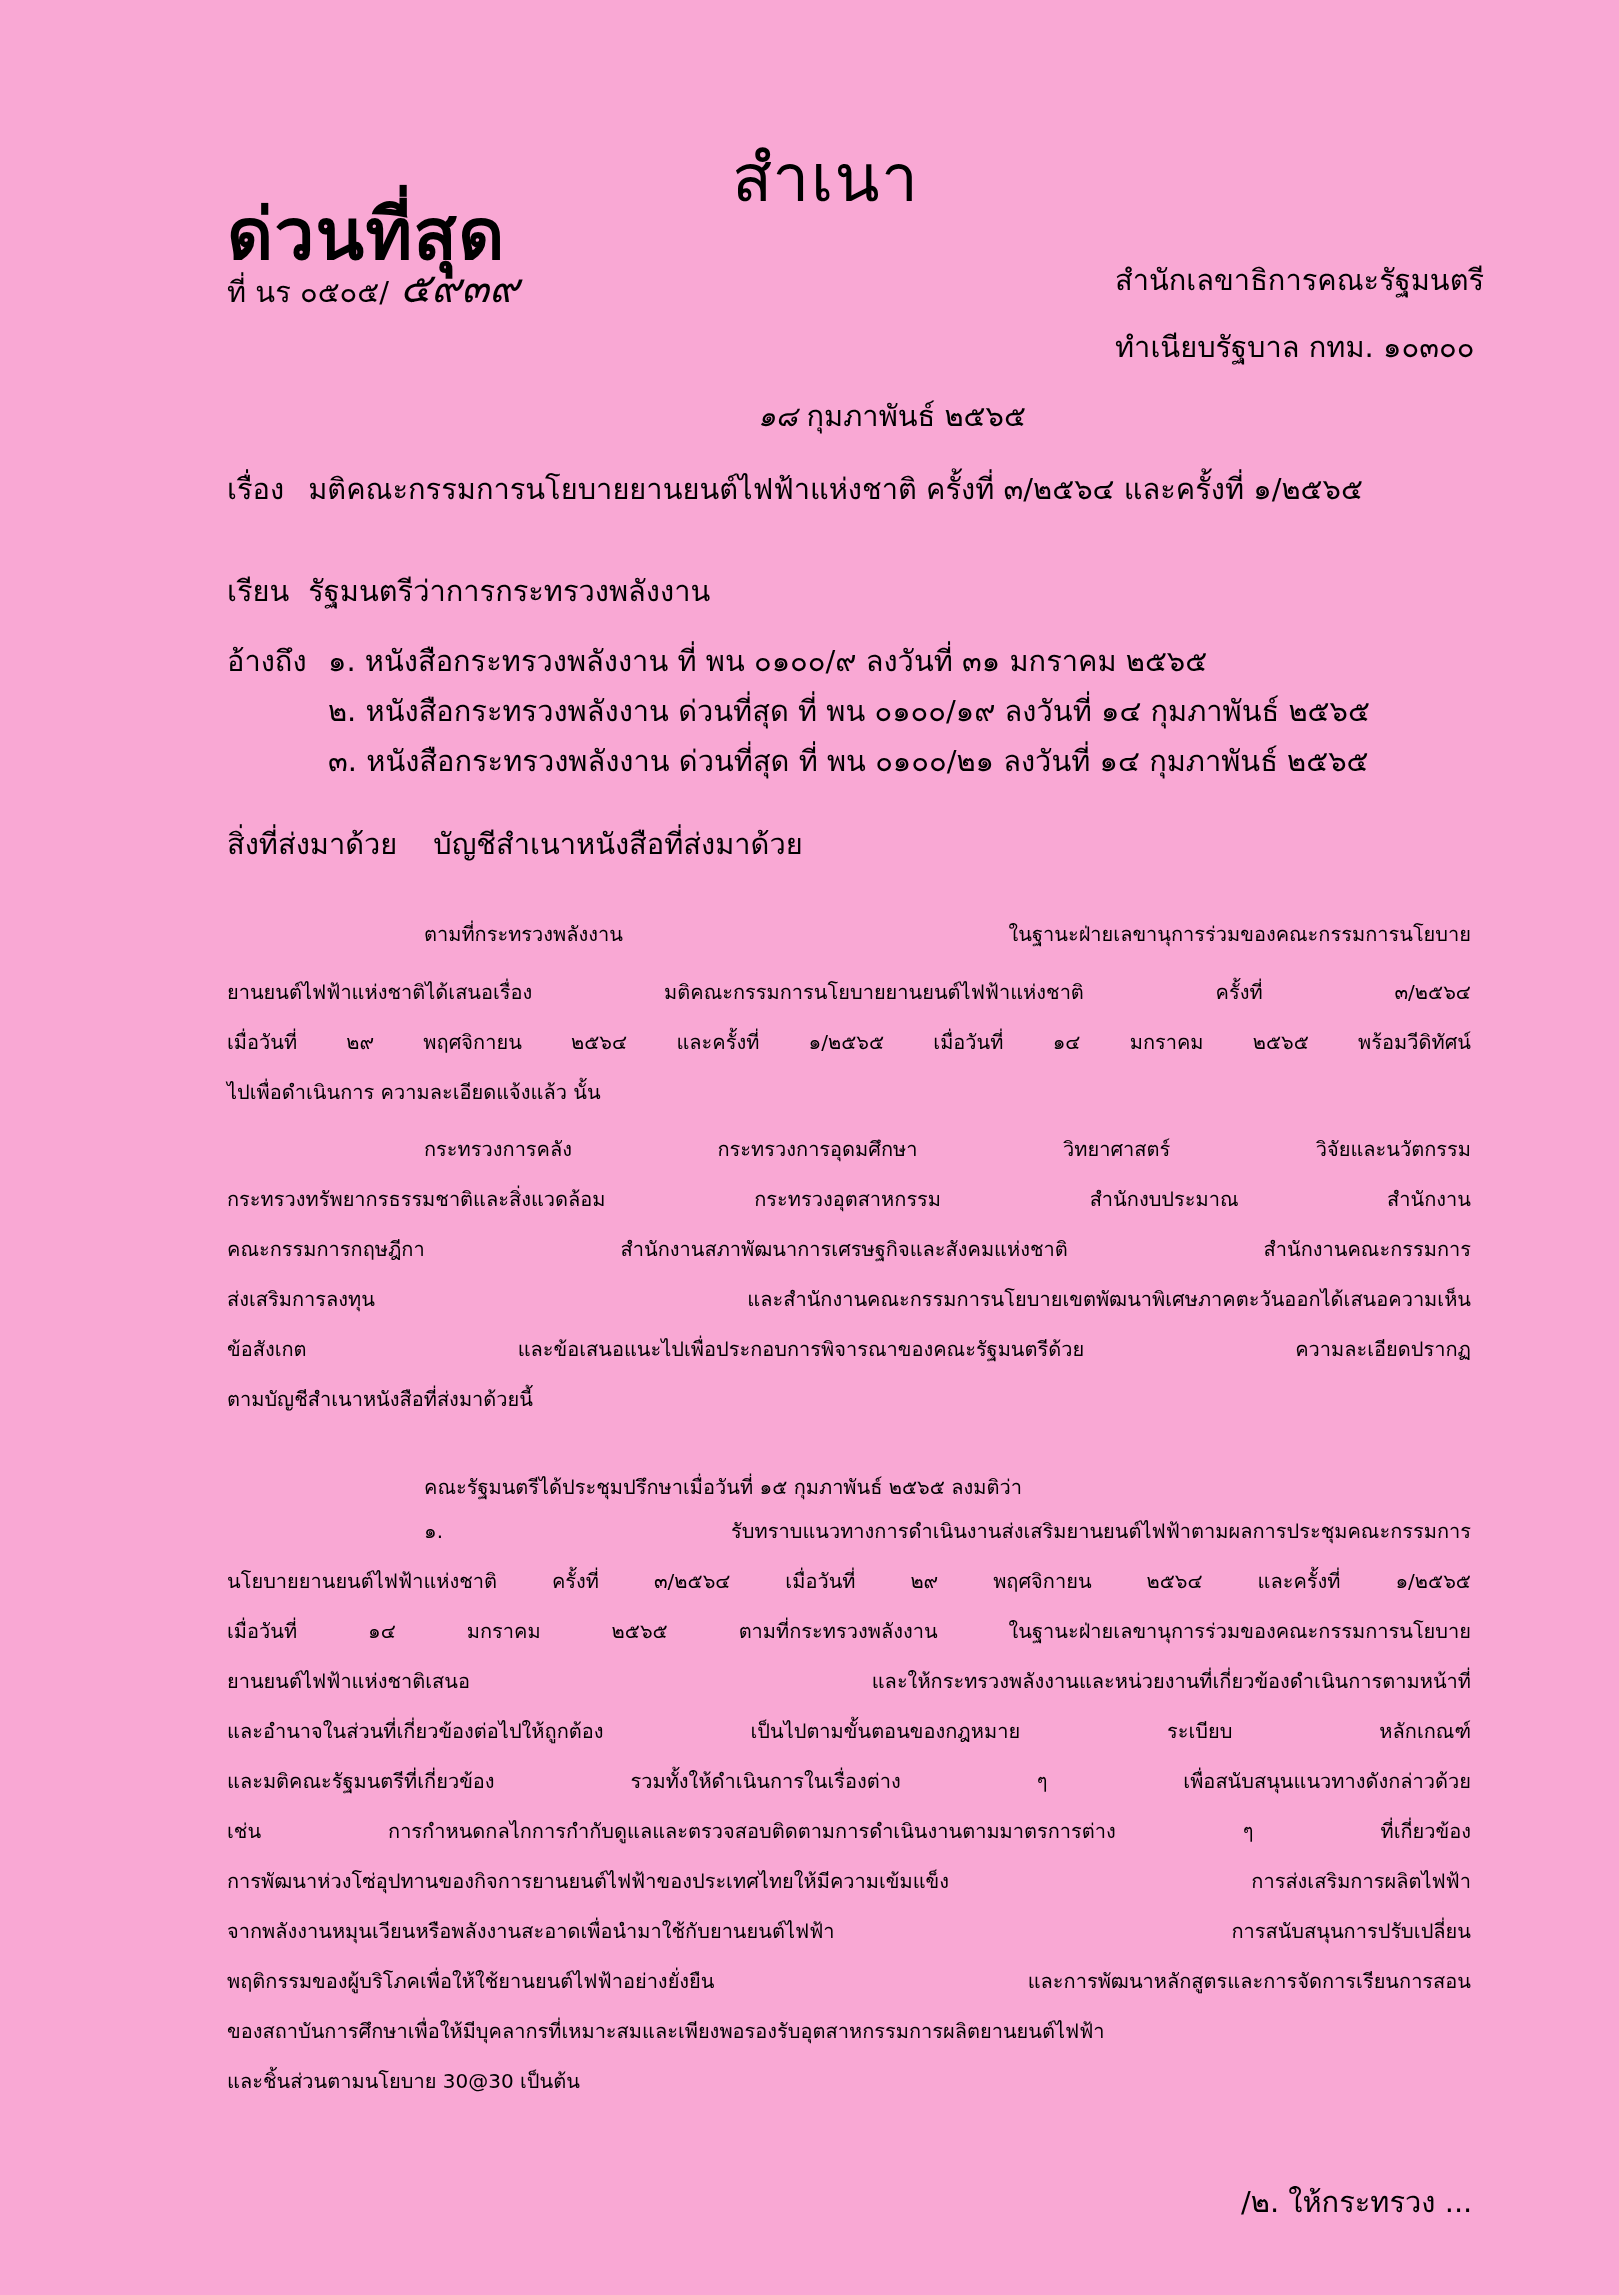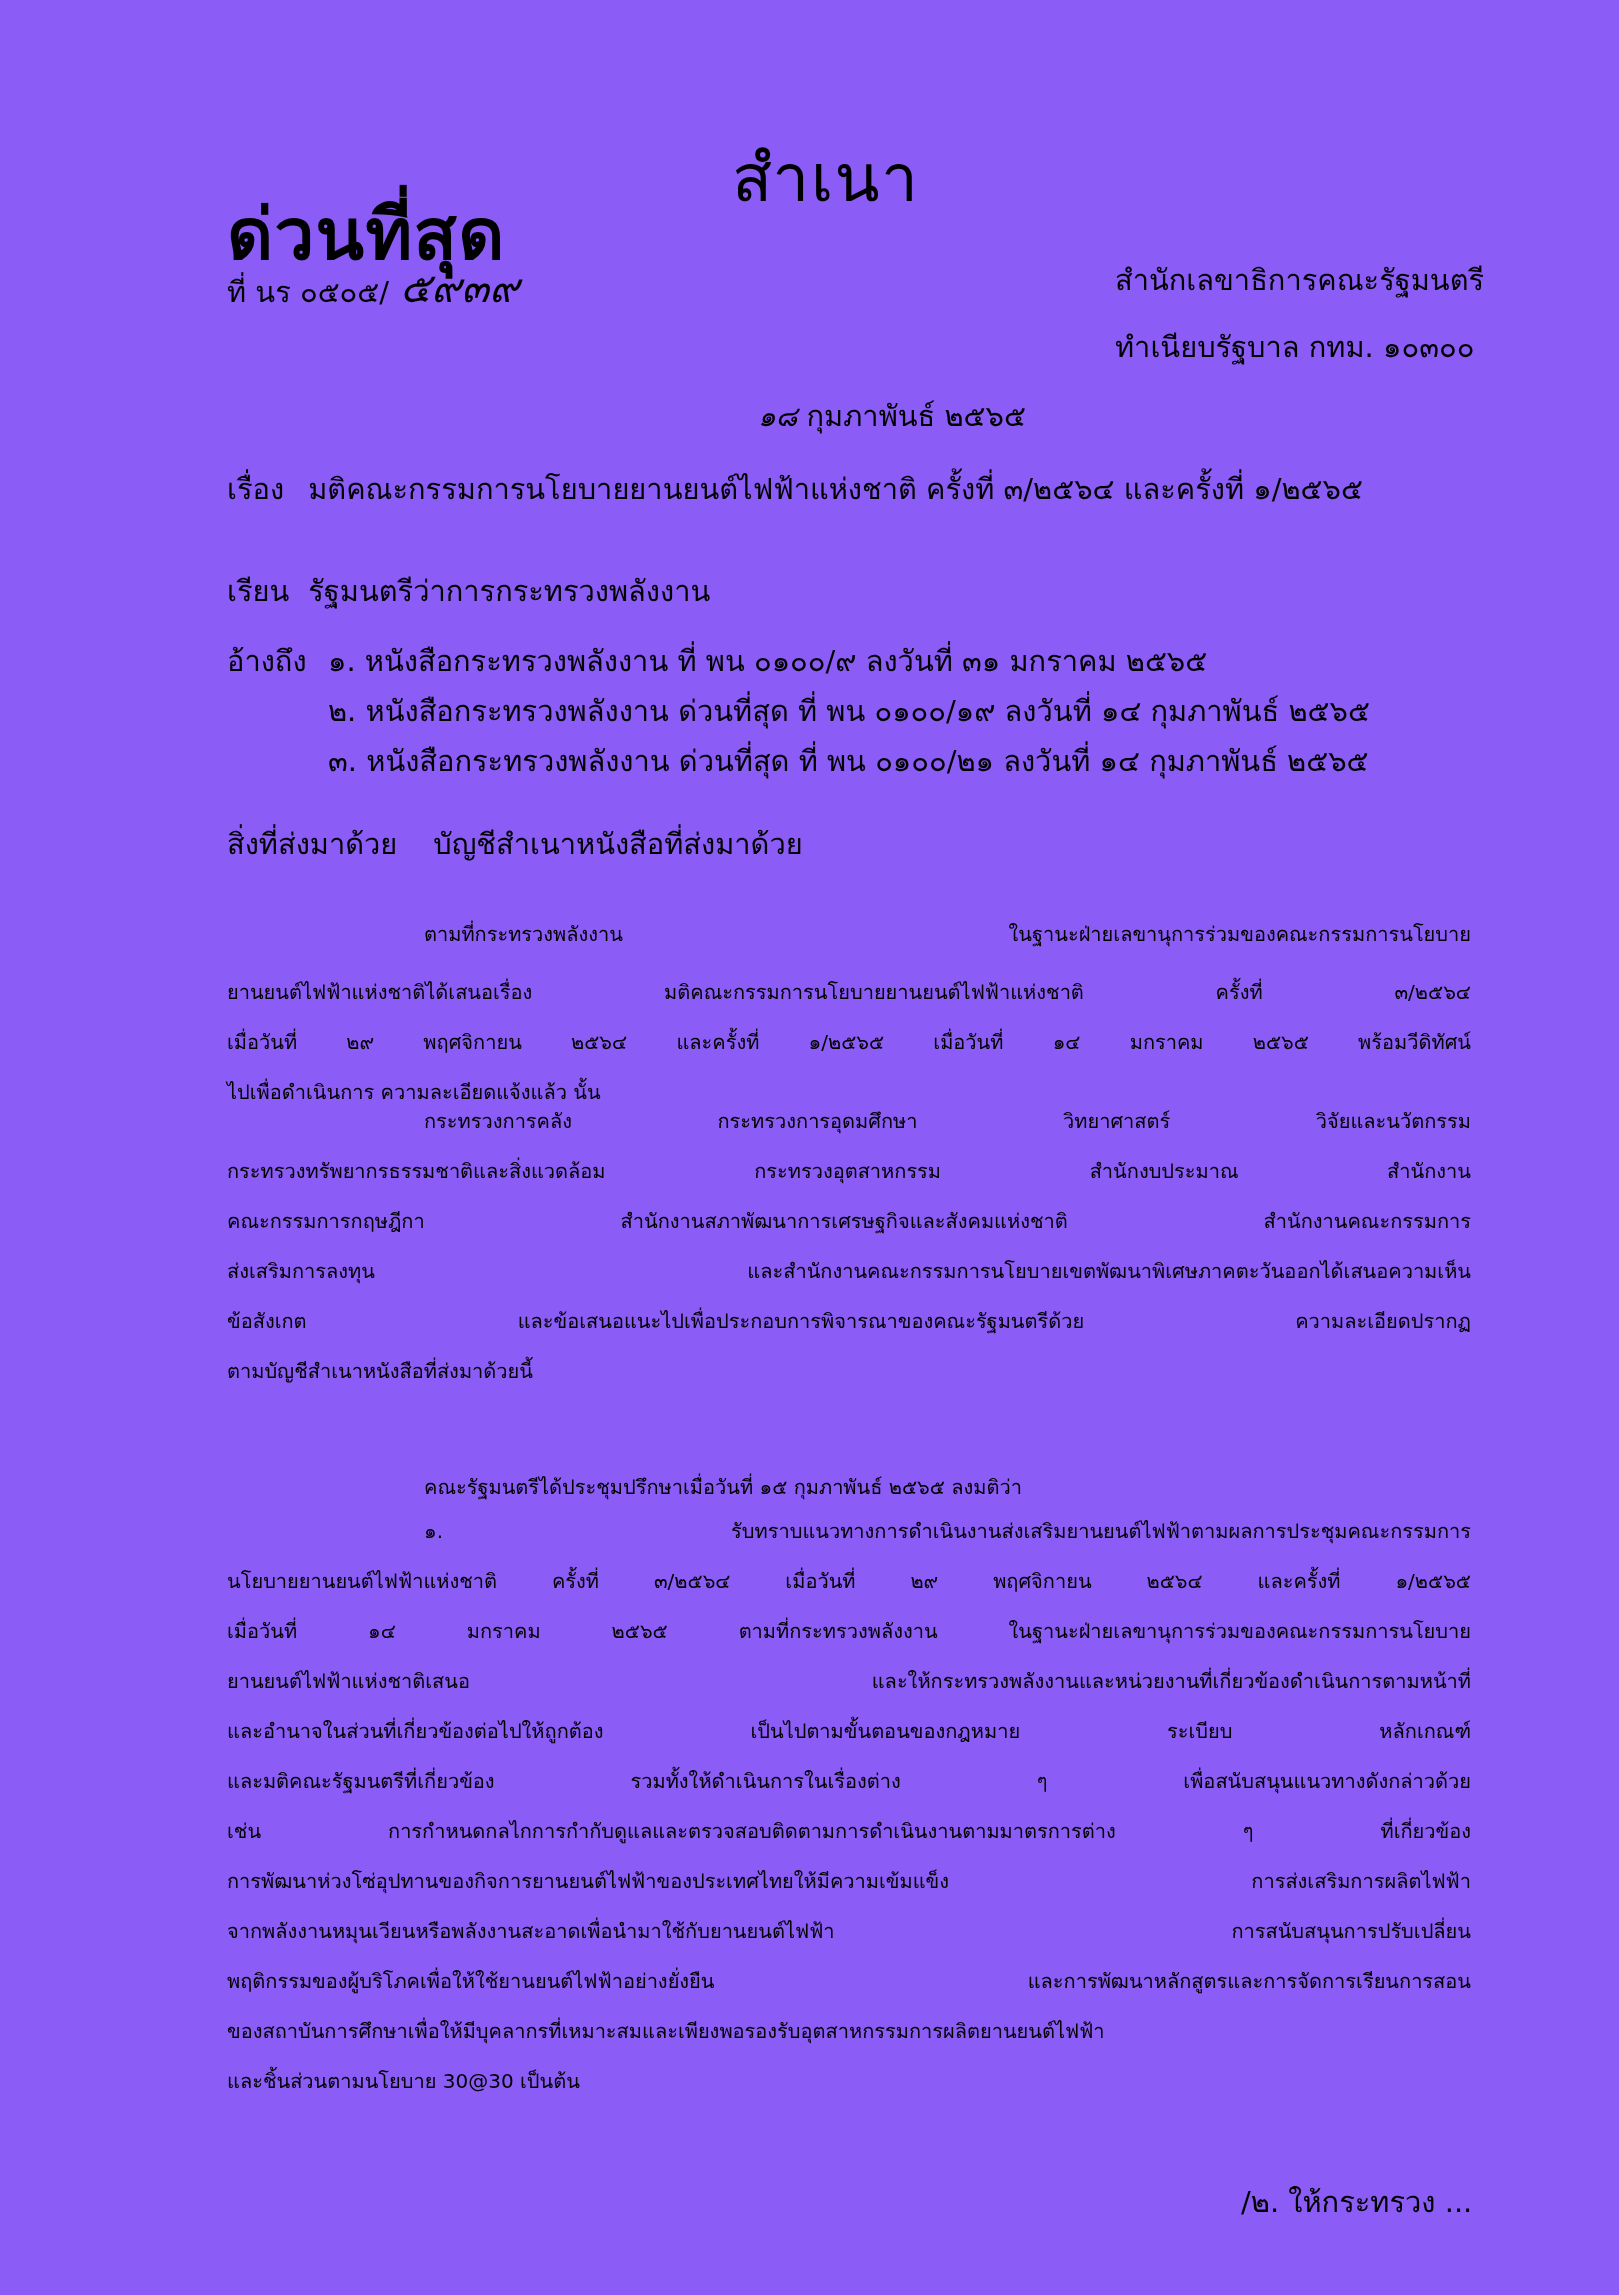--- a/index.html
+++ b/index.html
@@ -1,18 +1,18 @@
 <!DOCTYPE html>
 <html style="font-size:10.5px"><head>
 <meta charset="utf-8">
 <style>
   html, body { margin: 0; padding: 0; background: #ffffff; }
   body { width: 1620px; height: 2295px; position: relative; overflow: hidden;
          font-family: "DejaVu Sans", "Liberation Sans", sans-serif; color: #000; }
-  .page { position: absolute; left: 0; top: 0; width: 1620px; height: 2295px; background: #8b5cf6; }
+  .page { position: absolute; left: 0; top: 0; width: 1620px; height: 2295px; background: #f9a8d4; }
   .abs { position: absolute; white-space: nowrap; }
   .copy-stamp { left: 732px; top: 125px; font-size: 66px; font-weight: normal; letter-spacing: 1.3px; }
   .urgent { left: 227px; top: 177px; font-size: 71px; font-weight: bold; letter-spacing: 1.3px; }
   .ref-no { left: 227px; top: 255px; font-size: 29px; }
   .ref-no .hand { font-family: "DejaVu Serif", serif; font-style: italic; font-size: 41px; margin-left: 11px; }
   .org-1 { left: 1115px; top: 257px; font-size: 29px; }
   .org-2 { left: 1115px; top: 324px; font-size: 29px; }
   .date { left: 758px; top: 393px; font-size: 29px; }
   .date .hand { font-family: "DejaVu Serif", serif; font-style: italic; font-size: 28px; margin-right: 9.2px; }
   .row { left: 227px; font-size: 29px; }
@@ -63,21 +63,21 @@
     <span>บัญชีสำเนาหนังสือที่ส่งมาด้วย</span>
   </div>
 
   <div class="para" style="top:902px;">
     <span class="line indent">ตามที่กระทรวงพลังงาน ในฐานะฝ่ายเลขานุการร่วมของคณะกรรมการนโยบาย</span>
     <span class="line" style="line-height:50px">ยานยนต์ไฟฟ้าแห่งชาติได้เสนอเรื่อง มติคณะกรรมการนโยบายยานยนต์ไฟฟ้าแห่งชาติ ครั้งที่ ๓/๒๕๖๔</span>
     <span class="line" style="line-height:50px">เมื่อวันที่ ๒๙ พฤศจิกายน ๒๕๖๔ และครั้งที่ ๑/๒๕๖๕ เมื่อวันที่ ๑๔ มกราคม ๒๕๖๕ พร้อมวีดิทัศน์</span>
     <span class="line last" style="line-height:50px">ไปเพื่อดำเนินการ ความละเอียดแจ้งแล้ว นั้น</span>
   </div>
 
-  <div class="para" style="top:1096px;">
+  <div class="para" style="top:1124px;">
     <span class="line indent" style="line-height:50px">กระทรวงการคลัง กระทรวงการอุดมศึกษา วิทยาศาสตร์ วิจัยและนวัตกรรม</span>
     <span class="line" style="line-height:50px">กระทรวงทรัพยากรธรรมชาติและสิ่งแวดล้อม กระทรวงอุตสาหกรรม สำนักงบประมาณ สำนักงาน</span>
     <span class="line" style="line-height:50px">คณะกรรมการกฤษฎีกา สำนักงานสภาพัฒนาการเศรษฐกิจและสังคมแห่งชาติ สำนักงานคณะกรรมการ</span>
     <span class="line" style="line-height:50px">ส่งเสริมการลงทุน และสำนักงานคณะกรรมการนโยบายเขตพัฒนาพิเศษภาคตะวันออกได้เสนอความเห็น</span>
     <span class="line" style="line-height:50px">ข้อสังเกต และข้อเสนอแนะไปเพื่อประกอบการพิจารณาของคณะรัฐมนตรีด้วย ความละเอียดปรากฏ</span>
     <span class="line last" style="line-height:50px">ตามบัญชีสำเนาหนังสือที่ส่งมาด้วยนี้</span>
   </div>
 
   <div class="para" style="top:1456px;margin-top:6px;">
     <span class="line indent last" style="line-height:50px">คณะรัฐมนตรีได้ประชุมปรึกษาเมื่อวันที่ ๑๕ กุมภาพันธ์ ๒๕๖๕ ลงมติว่า</span>

